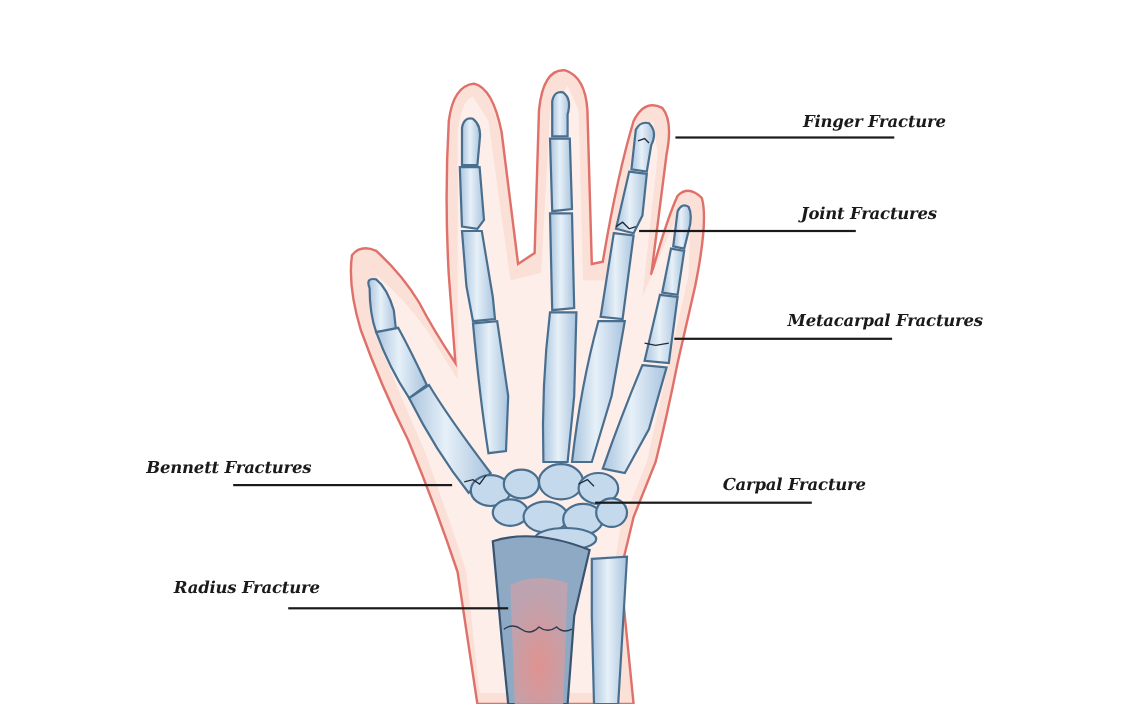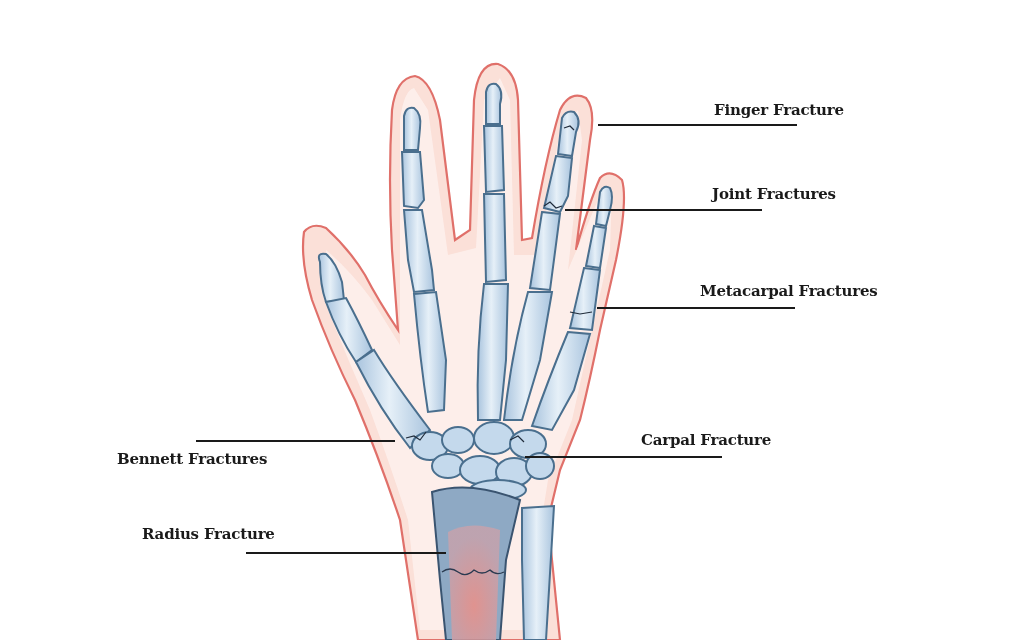--- a/index.html
+++ b/index.html
@@ -1,17 +1,17 @@
 <!DOCTYPE html>
 <html><head>
 <meta charset="utf-8">
 <style>
   html, body { margin: 0; padding: 0; background: #ffffff; }
   body { width: 1024px; height: 640px; overflow: hidden; position: relative; font-family: "DejaVu Serif", "Liberation Serif", serif; }
-  #stage { position: absolute; left: 0; top: 0; width: 890px; height: 640px; }
+  #stage { position: absolute; left: 16px; top: 0; width: 890px; height: 640px; font-style: italic; }
   .label {
     position: absolute;
     font-family: "DejaVu Serif", "Liberation Serif", serif;
     font-weight: bold;
     font-size: 15px;
     color: #1a1a1a;
     white-space: nowrap;
     letter-spacing: -0.2px;
   }
   .leader { position: absolute; height: 2px; background: #1a1a1a; }
@@ -105,21 +105,21 @@
 
   <div class="label" style="left:714px;top:101px;">Finger Fracture</div>
   <div class="leader" style="left:598px;top:124px;width:199px;"></div>
 
   <div class="label" style="left:712px;top:185px;">Joint Fractures</div>
   <div class="leader" style="left:565px;top:209px;width:197px;"></div>
 
   <div class="label" style="left:700px;top:282px;text-align:center;">Metacarpal Fractures</div>
   <div class="leader" style="left:597px;top:307px;width:198px;"></div>
 
-  <div class="label" style="left:117px;top:416px;margin-top:34px;">Bennett Fractures</div>
+  <div class="label" style="left:117px;top:416px;">Bennett Fractures</div>
   <div class="leader" style="left:196px;top:440px;width:199px;"></div>
 
   <div class="label" style="left:641px;top:431px;">Carpal Fracture</div>
   <div class="leader" style="left:525px;top:456px;width:197px;"></div>
 
   <div class="label" style="left:142px;top:525px;">Radius Fracture</div>
   <div class="leader" style="left:246px;top:552px;width:200px;"></div>
 </div>
 
 </body></html>

